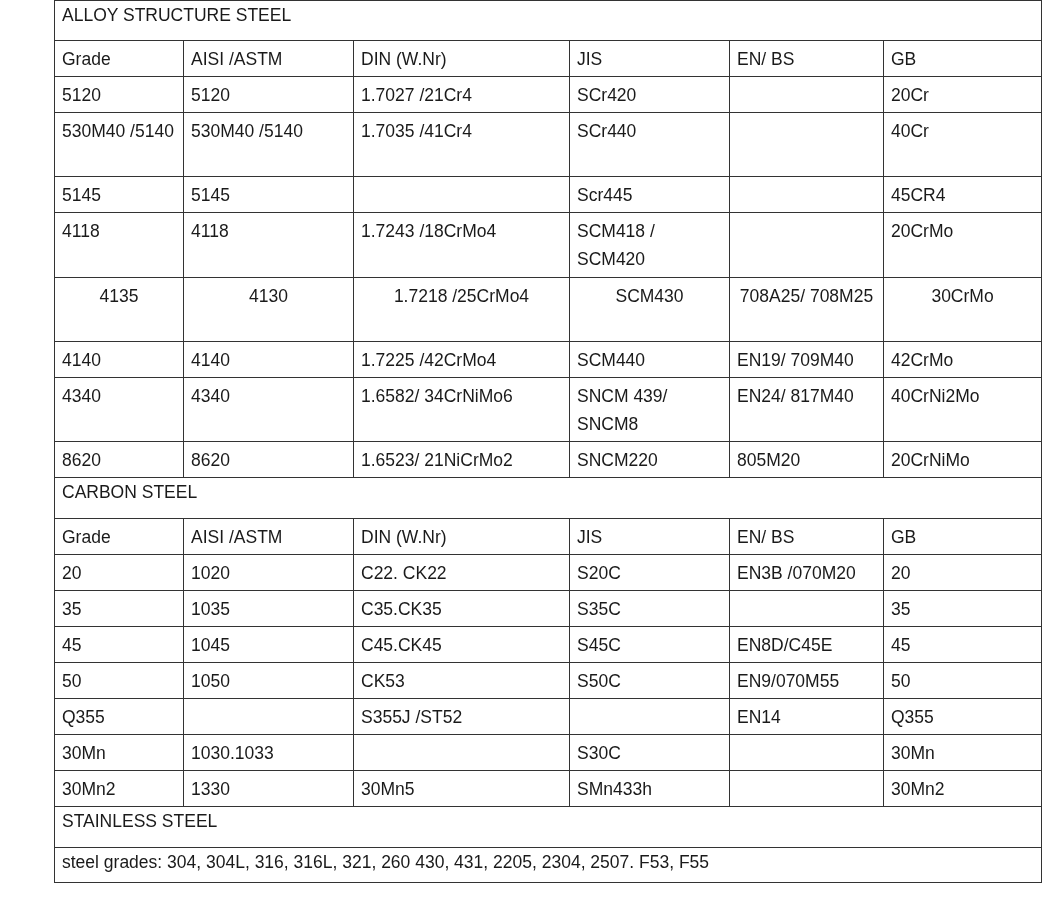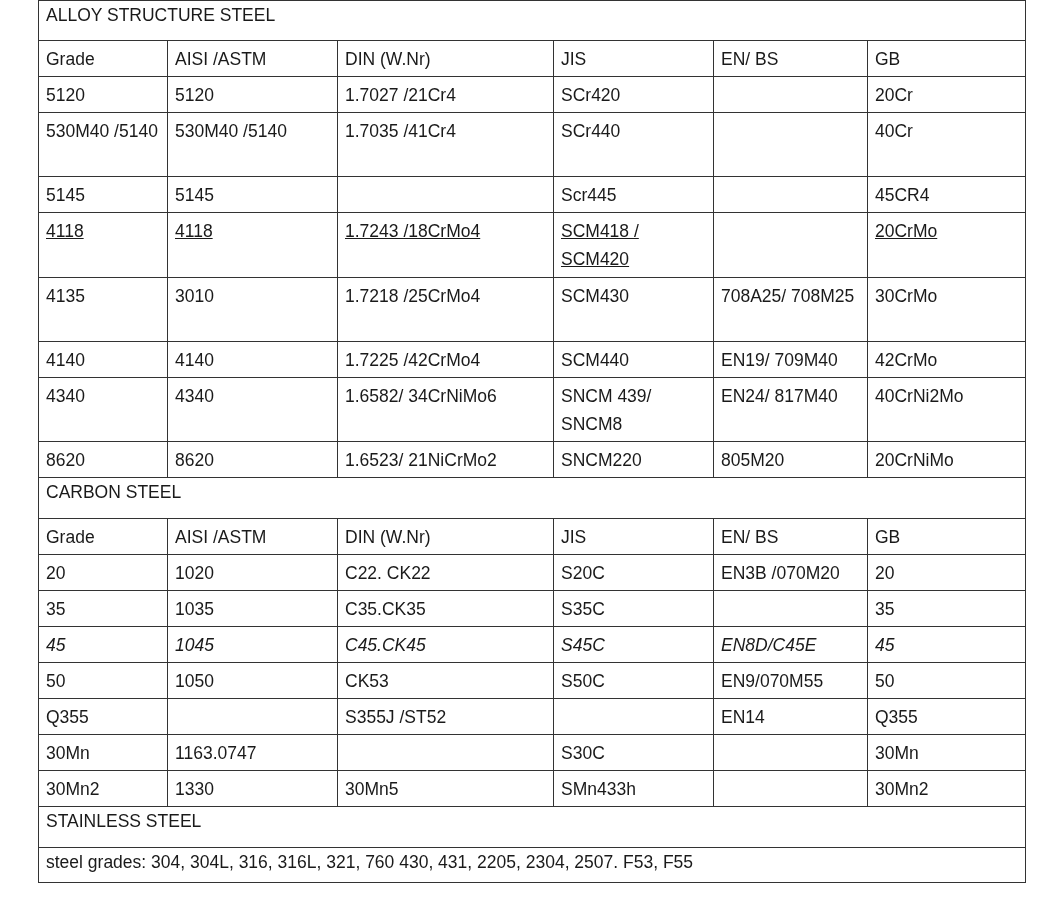--- a/index.html
+++ b/index.html
@@ -1,18 +1,18 @@
 <!DOCTYPE html>
 <html><head>
 <meta charset="utf-8">
 <style>
   html, body { margin: 0; padding: 0; background: #ffffff; }
   body { width: 1060px; height: 923px; position: relative; overflow: hidden;
          font-family: "Liberation Sans", sans-serif; color: #1a1a1a; }
-  table.steel { position: absolute; left: 38px; top: 0px; width: 987px;
+  table.steel { position: absolute; left: 54px; top: 0px; width: 987px;
     border-collapse: collapse; table-layout: fixed; }
   table.steel td { border: 1.5px solid #333; padding: 0 7px; vertical-align: top;
     font-size: 17.5px; line-height: 28px; }
   td.section { font-size: 24px; line-height: 40px; padding-top: 0; padding-bottom: 0; }
   tr.hdr td, tr.row td { padding-top: 4px; padding-bottom: 3px; }
   td.note { font-size: 17px; line-height: 34px; }
   col.c0 { width: 129px; } col.c1 { width: 170px; } col.c2 { width: 216px; }
   col.c3 { width: 160px; } col.c4 { width: 154px; } col.c5 { width: 158px; }
 </style>
 </head>
@@ -56,31 +56,31 @@
         <td>40Cr</td>
       </tr>
       <tr class="row" style="height: 35px; margin-top: 48px;">
         <td>5145</td>
         <td>5145</td>
         <td></td>
         <td>Scr445</td>
         <td></td>
         <td>45CR4</td>
       </tr>
-      <tr class="row" style="height: 65px; text-decoration: underline;">
+      <tr class="row" style="height: 65px;">
         <td>4118</td>
         <td>4118</td>
         <td>1.7243 /18CrMo4</td>
         <td>SCM418 / SCM420</td>
         <td></td>
         <td>20CrMo</td>
       </tr>
-      <tr class="row" style="height: 64px;">
+      <tr class="row" style="height: 64px; text-align: center;">
         <td>4135</td>
-        <td>3010</td>
+        <td>4130</td>
         <td>1.7218 /25CrMo4</td>
         <td>SCM430</td>
         <td>708A25/ 708M25</td>
         <td>30CrMo</td>
       </tr>
       <tr class="row" style="height: 35px; padding-left: 34px;">
         <td>4140</td>
         <td>4140</td>
         <td>1.7225 /42CrMo4</td>
         <td>SCM440</td>
@@ -123,21 +123,21 @@
         <td>20</td>
       </tr>
       <tr class="row" style="height: 36px; padding-left: 28px;">
         <td>35</td>
         <td>1035</td>
         <td>C35.CK35</td>
         <td>S35C</td>
         <td></td>
         <td>35</td>
       </tr>
-      <tr class="row" style="height: 35px; font-style: italic;">
+      <tr class="row" style="height: 35px;">
         <td>45</td>
         <td>1045</td>
         <td>C45.CK45</td>
         <td>S45C</td>
         <td>EN8D/C45E</td>
         <td>45</td>
       </tr>
       <tr class="row" style="height: 35px; padding-left: 11px;">
         <td>50</td>
         <td>1050</td>
@@ -149,34 +149,34 @@
       <tr class="row" style="height: 36px;">
         <td>Q355</td>
         <td></td>
         <td>S355J    /ST52</td>
         <td></td>
         <td>EN14</td>
         <td>Q355</td>
       </tr>
       <tr class="row" style="height: 35px;">
         <td>30Mn</td>
-        <td>1163.0747</td>
+        <td>1030.1033</td>
         <td></td>
         <td>S30C</td>
         <td></td>
         <td>30Mn</td>
       </tr>
       <tr class="row" style="height: 35px;">
         <td>30Mn2</td>
         <td>1330</td>
         <td>30Mn5</td>
         <td>SMn433h</td>
         <td></td>
         <td>30Mn2</td>
       </tr>
       <tr style="height: 41px;">
         <td colspan="6" class="section">STAINLESS STEEL</td>
       </tr>
       <tr style="height: 35px;">
-        <td colspan="6" class="note">steel grades: 304, 304L, 316, 316L, 321, 760 430, 431, 2205, 2304, 2507. F53, F55</td>
+        <td colspan="6" class="note">steel grades: 304, 304L, 316, 316L, 321, 260 430, 431, 2205, 2304, 2507. F53, F55</td>
       </tr>
     </tbody>
 </table>
 
 </body></html>

